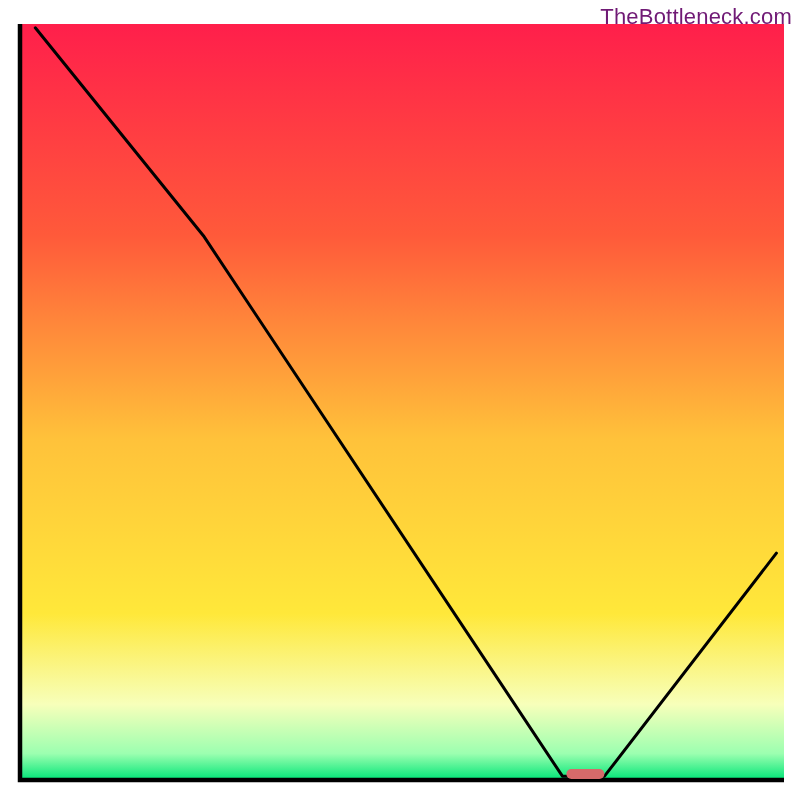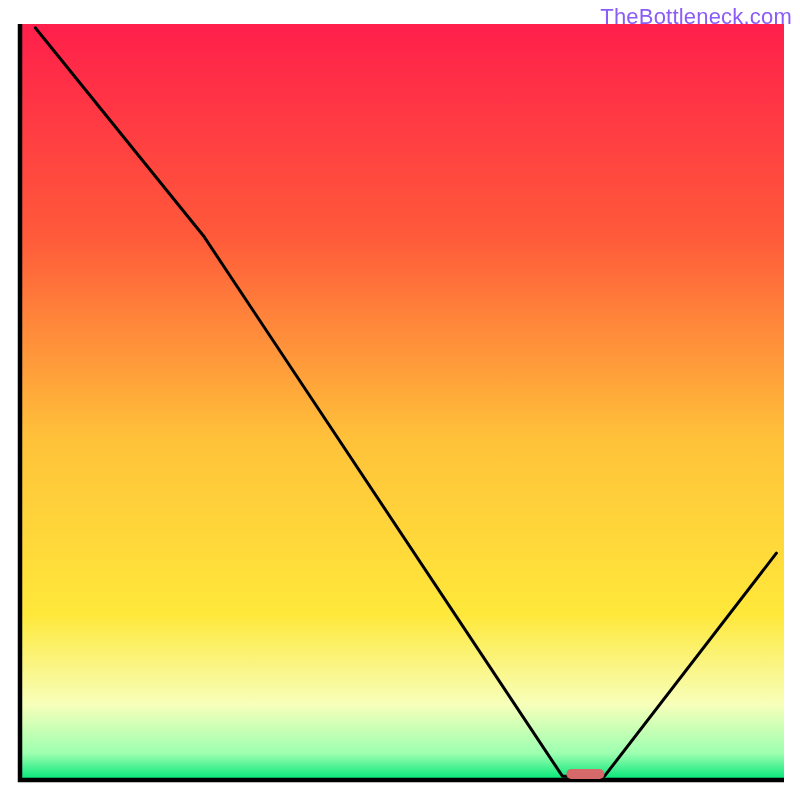--- a/index.html
+++ b/index.html
@@ -13,21 +13,21 @@
   .wrap {
     position: relative;
     width: 800px;
     height: 800px;
   }
   .watermark {
     position: absolute;
     top: 4px;
     right: 8px;
     font-size: 22px;
-    color: #8b5cf6;
+    color: #701a75;
     font-weight: 500;
     letter-spacing: 0.2px;
   }
   svg {
     position: absolute;
     top: 0;
     left: 0;
   }
 </style>
 </head>

